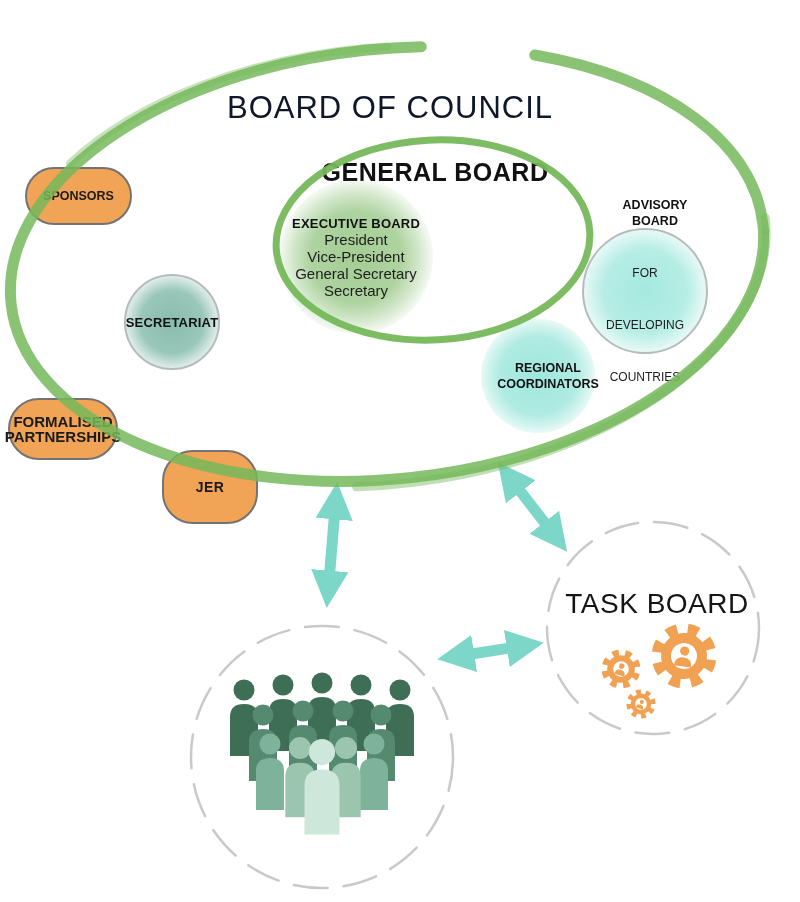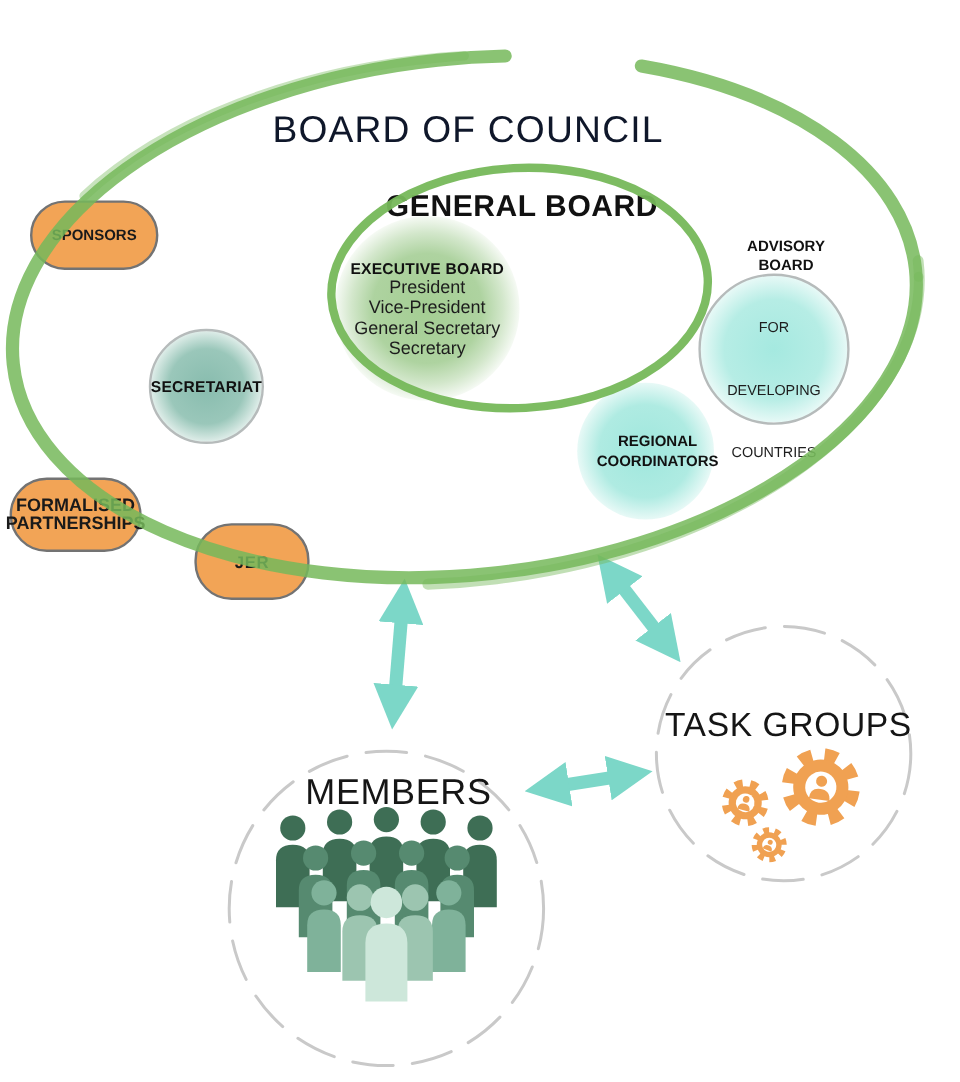--- a/index.html
+++ b/index.html
@@ -42,21 +42,21 @@
     background:radial-gradient(circle, #9fe7dd 0%, #afebe2 48%, rgba(175,235,226,.5) 64%, rgba(255,255,255,0) 80%);margin-left:35px; }
 
   
   .obox {
     position:absolute; background:#f2a456; border:2px solid #737373;
     display:flex; flex-direction:column; align-items:center; justify-content:center;
     text-align:center; font-weight:700; z-index:1; color:#1a1a1a;margin-top:20px;
   }
   .sponsors { left:25px; top:147px; width:107px; height:58px; border-radius:29px; font-size:12.5px; }
   .formalised { left:8px; top:378px; width:110px; height:62px; border-radius:31px; font-size:15px; line-height:15px; }
-  .jer { left:162px; top:416px; width:96px; height:64px; border-radius:31px; font-size:14px; letter-spacing:.5px;align-items:center; }
+  .jer { left:162px; top:430px; width:96px; height:74px; border-radius:31px; font-size:14px; letter-spacing:.5px;align-items:center; }
 
   
   .overlay { position:absolute; inset:0; width:800px; height:902px; z-index:2; pointer-events:none; }
 </style>
 </head>
 <body>
 
 <div class="stage">
 
   <div class="title">BOARD OF COUNCIL</div>
@@ -94,22 +94,21 @@
 
   <div class="obox formalised">
     <div>FORMALISED</div>
     <div>PARTNERSHIPS</div>
   </div>
 
   <div class="obox jer">
     <div>JER</div>
   </div>
 
-  <div class="big-label members-label">MEMBERS</div>
-  <div class="big-label taskgroups-label">TASK GROUPS</div>
+  <div class="big-label taskgroups-label">TASK BOARD</div>
 
   <svg class="overlay" viewBox="0 0 800 902">
     <defs>
       <marker id="arrowhead" viewBox="0 0 10 10" refX="6" refY="5" markerWidth="3.4" markerHeight="3.4" orient="auto-start-reverse">
         <path d="M 0 0 L 10 5 L 0 10 z" fill="#7cd7c8"></path>
       </marker>
       <g id="person">
         <circle cx="0" cy="0" r="10.5"></circle>
         <path d="M -14 66 L -14 27 Q -14 14 0 14 Q 14 14 14 27 L 14 66 Z"></path>
       </g>

